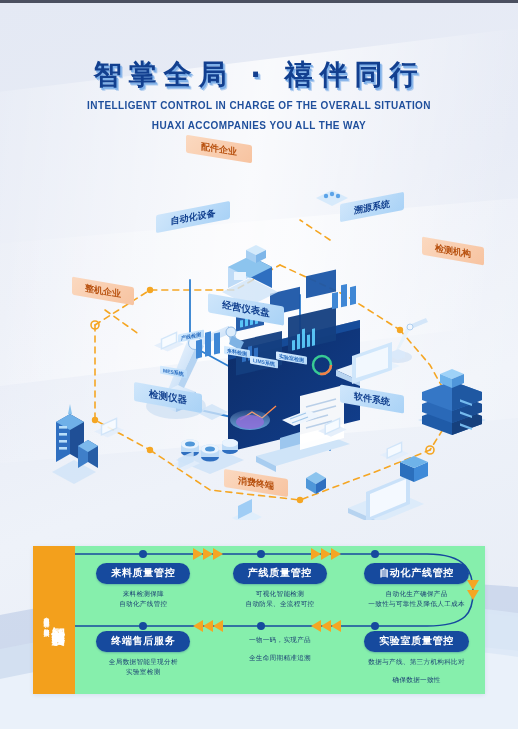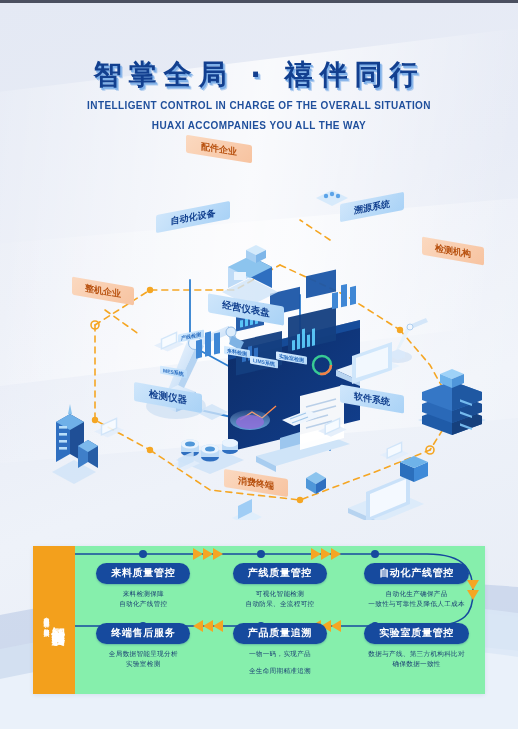--- a/index.html
+++ b/index.html
@@ -63,21 +63,21 @@
   }
   .side-small{
     writing-mode:vertical-rl;font-size:5.5px;font-weight:bold;color:#ffffff;
     letter-spacing:.5px;line-height:1.25;max-height:130px;
     font-family:"DejaVu Sans","Liberation Sans",sans-serif;opacity:.97;
   }
   .flow-body{position:absolute;left:42px;top:0;right:0;bottom:0;}
 
   .row{position:absolute;left:0;width:100%;height:74px;}
   .row.top{top:0;}
-  .row.bottom{top:60px;}
+  .row.bottom{top:68px;}
 
   .cell{position:absolute;top:16px;width:33.33%;text-align:center;}
   .cell.c1{left:0;} .cell.c2{left:33.33%;} .cell.c3{left:66.66%;}
 
   .pill{
     display:inline-block;background:#164a9e;color:#fff;border-radius:11px;
     padding:3.5px 15px;font-size:10px;font-weight:bold;letter-spacing:.7px;
     font-family:"DejaVu Sans","Liberation Sans",sans-serif;
     box-shadow:0 1px 2px rgba(20,60,140,.3);
   }
@@ -508,27 +508,26 @@
         </div>
       </div>
 
       <div class="row bottom">
         <div class="cell c1">
           <div class="pill cn">终端售后服务</div>
           <div class="desc cn">全局数据智能呈现分析</div>
           <div class="desc cn" style="margin-top:0">实验室检测</div>
         </div>
         <div class="cell c2">
-          <div class="pill cn">产品质量追溯</div>
           <div class="desc cn">一物一码，实现产品</div>
           <div class="desc cn" style="margin-top:7px">全生命周期精准追溯</div>
         </div>
         <div class="cell c3">
           <div class="pill cn">实验室质量管控</div>
           <div class="desc cn">数据与产线、第三方机构科比对</div>
-          <div class="desc cn" style="margin-top:0">确保数据一致性</div>
+          <div class="desc cn" style="margin-top:8px">确保数据一致性</div>
         </div>
       </div>
 
     </div>
   </div>
 
 </div>
 
 </body></html>

